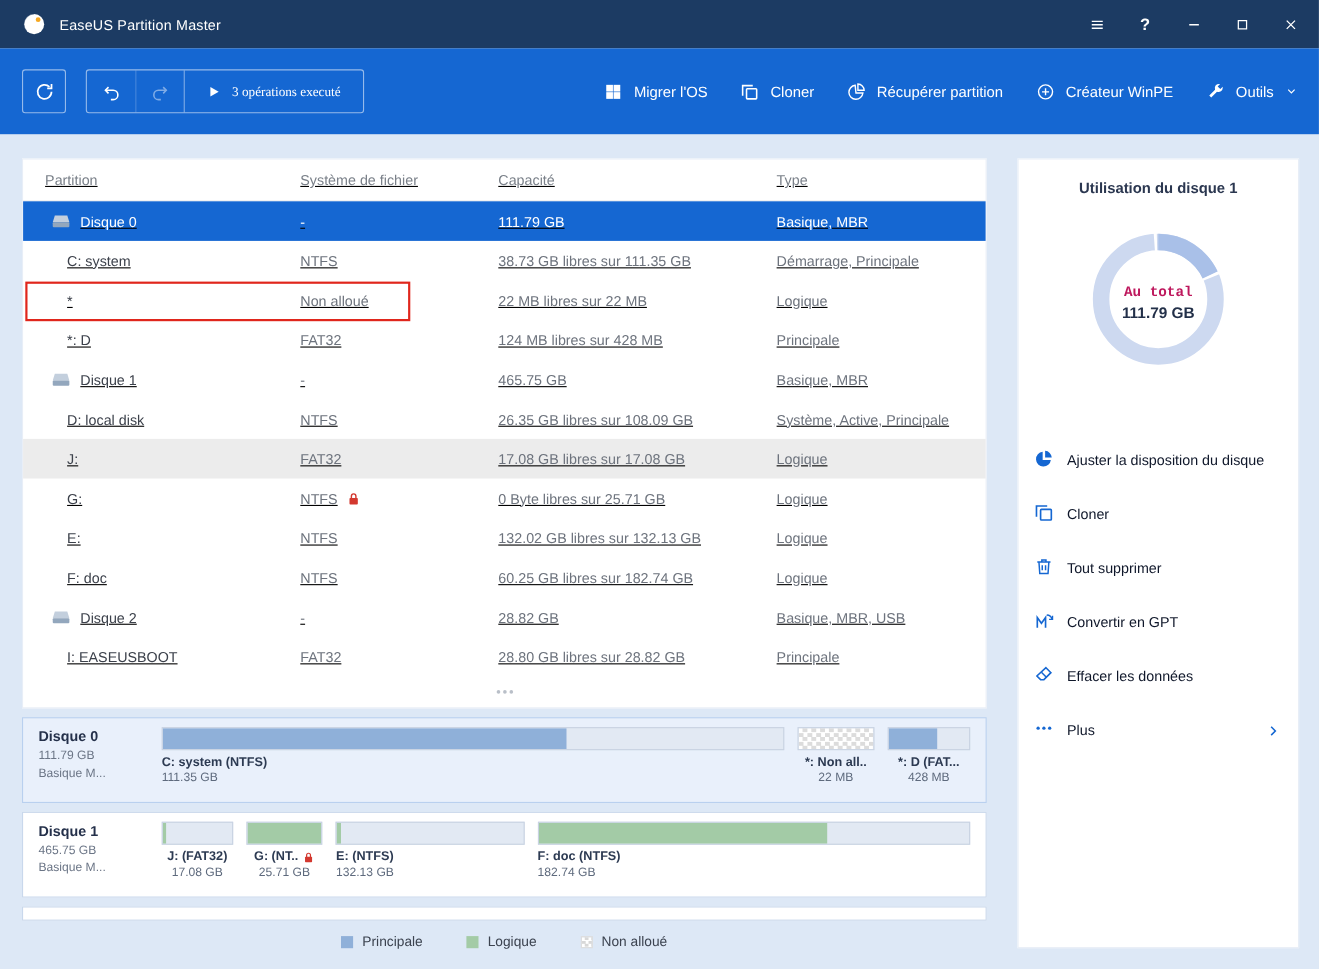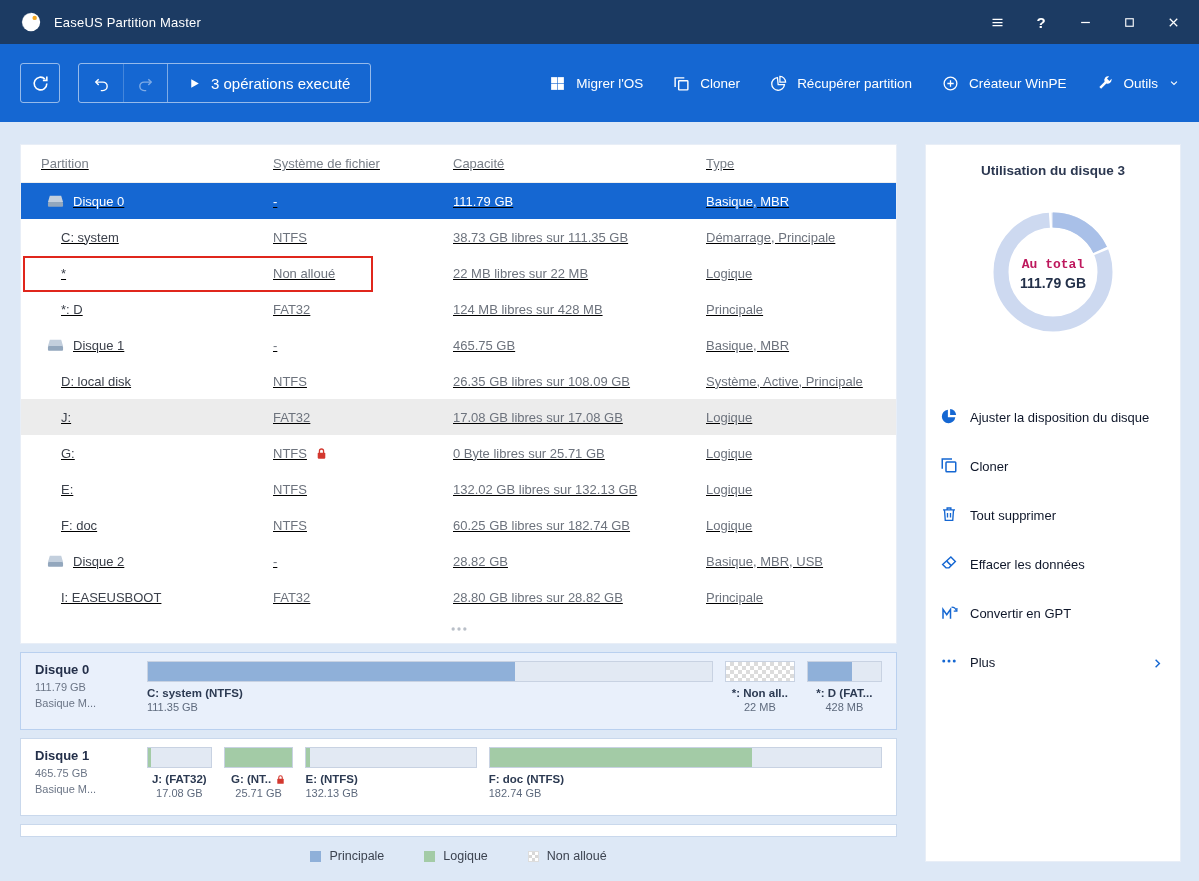--- a/index.html
+++ b/index.html
@@ -20,21 +20,21 @@
   .toolbar { height:78px; background:var(--toolbar-bg); display:flex; align-items:center; padding:0 20px; color:#fff; flex:0 0 auto; }
   .icon-btn { width:40px; height:40px; border:1px solid rgba(255,255,255,.55); border-radius:3px; display:flex; align-items:center; justify-content:center; cursor:pointer; }
   .icon-btn .ic { width:19px; height:19px; }
   .ops-group { display:flex; height:40px; border:1px solid rgba(255,255,255,.55); border-radius:3px; margin-left:18px; align-items:stretch; }
   .ops-seg { display:flex; align-items:center; justify-content:center; width:44px; cursor:pointer; }
   .ops-seg + .ops-seg { border-left:1px solid rgba(255,255,255,.45); }
   .ops-seg.disabled { opacity:.45; }
   .ops-seg.ops-pending { width:auto; padding:0 20px; }
   .ops-seg .ic { width:17px; height:17px; }
   .ops-seg .ic.play { width:13px; height:13px; }
-  .ops-label { font-size:15px; margin-left:10px; white-space:nowrap; }
+  .ops-label { font-size:12px; margin-left:10px; white-space:nowrap;font-family:Liberation Serif, serif; }
   .toolbar-actions { margin-left:auto; display:flex; align-items:center; gap:30px; }
   .tb-action { display:flex; align-items:center; gap:10px; font-size:13.5px; cursor:pointer; white-space:nowrap; }
   .tb-action .ic { width:17px; height:17px; }
   .tb-action .ic.chev { width:10px; height:10px; margin-left:1px; }
 
   
   .ic { display:inline-flex; align-items:center; justify-content:center; flex:0 0 auto; }
   .ic svg { width:100%; height:100%; display:block; }
 
   
@@ -504,21 +504,21 @@
             <span>Logique</span>
           </div>
           <div class="leg-item">
             <span class="sw unallocated"></span>
             <span>Non alloué</span>
           </div>
         </div>
     </div>
 
     <div class="sidebar">
-      <div class="sb-title">Utilisation du disque 3</div>
+      <div class="sb-title">Utilisation du disque 1</div>
       <div class="donut-wrap">
         <svg width="132" height="132" viewBox="0 0 132 132">
           <circle cx="66" cy="66" r="52" fill="none" stroke="var(--donut-base)" stroke-width="15"></circle>
           <circle cx="66" cy="66" r="52" fill="none" stroke="var(--donut-seg)" stroke-width="15" stroke-dasharray="59 268" transform="rotate(-90 66 66)"></circle>
           <circle cx="66" cy="66" r="52" fill="none" stroke="#ffffff" stroke-width="17" stroke-dasharray="2.5 324.2" transform="rotate(-94 66 66)"></circle>
           <circle cx="66" cy="66" r="52" fill="none" stroke="#ffffff" stroke-width="17" stroke-dasharray="2.5 324.2" transform="rotate(-25 66 66)"></circle>
         </svg>
         <div class="donut-center">
           <div class="dc1">Au total</div>
           <div class="dc2">111.79 GB</div>
@@ -547,36 +547,36 @@
             <span class="ic ">
               <svg viewBox="0 0 24 24" fill="none" stroke="currentColor" stroke-width="1.8">
                 <path d="M4 6.5h16M9.5 6.5V4h5v2.5M6 6.5l1 14h10l1-14"></path>
                 <path d="M10 10.5v6M14 10.5v6"></path>
               </svg>
             </span>
             <span>Tout supprimer</span>
           </div>
           <div class="sb-item">
             <span class="ic ">
-              <svg viewBox="0 0 24 24" fill="none" stroke="currentColor" stroke-width="1.9">
-                <path d="M14.5 4l6 6-8.5 8.5H8l-4.5-4.5z"></path>
-                <path d="M9 9.5l6 6"></path>
-              </svg>
-            </span>
-            <span>Effacer les données</span>
-          </div>
-          <div class="sb-item">
-            <span class="ic ">
               <svg viewBox="0 0 24 24" fill="none" stroke="currentColor" stroke-width="2">
                 <path d="M4 21V8.5l5 7 5-7V21"></path>
                 <path d="M15.5 5.5a6.5 6.5 0 0 1 6.3 5" stroke-width="1.7"></path>
                 <path d="M22.5 6.5v4.2h-4.2" stroke-width="1.7"></path>
               </svg>
             </span>
             <span>Convertir en GPT</span>
+          </div>
+          <div class="sb-item">
+            <span class="ic ">
+              <svg viewBox="0 0 24 24" fill="none" stroke="currentColor" stroke-width="1.9">
+                <path d="M14.5 4l6 6-8.5 8.5H8l-4.5-4.5z"></path>
+                <path d="M9 9.5l6 6"></path>
+              </svg>
+            </span>
+            <span>Effacer les données</span>
           </div>
           <div class="sb-item">
             <span class="ic ">
               <svg viewBox="0 0 24 24" fill="currentColor">
                 <circle cx="5" cy="12" r="2"></circle>
                 <circle cx="12" cy="12" r="2"></circle>
                 <circle cx="19" cy="12" r="2"></circle>
               </svg>
             </span>
             <span>Plus</span>

